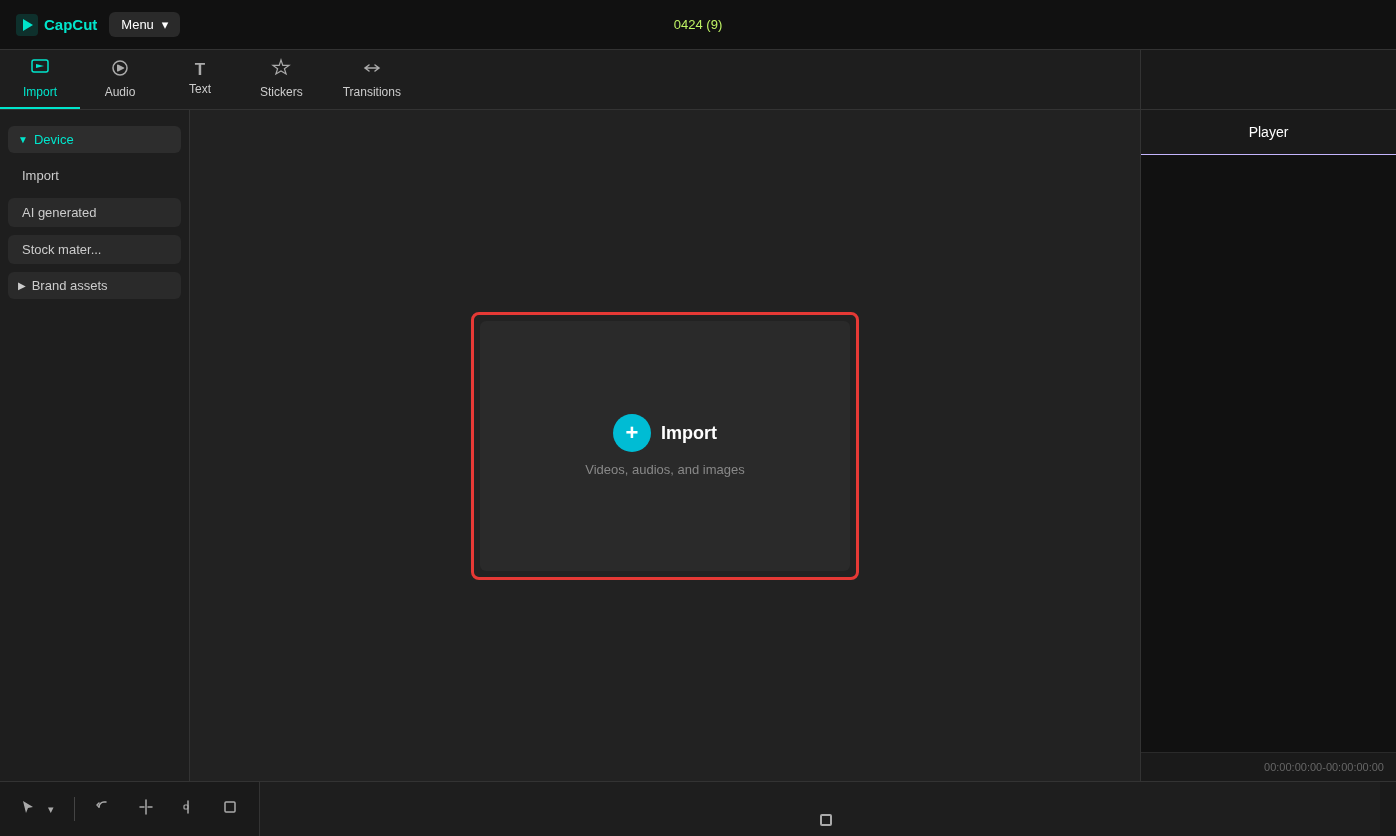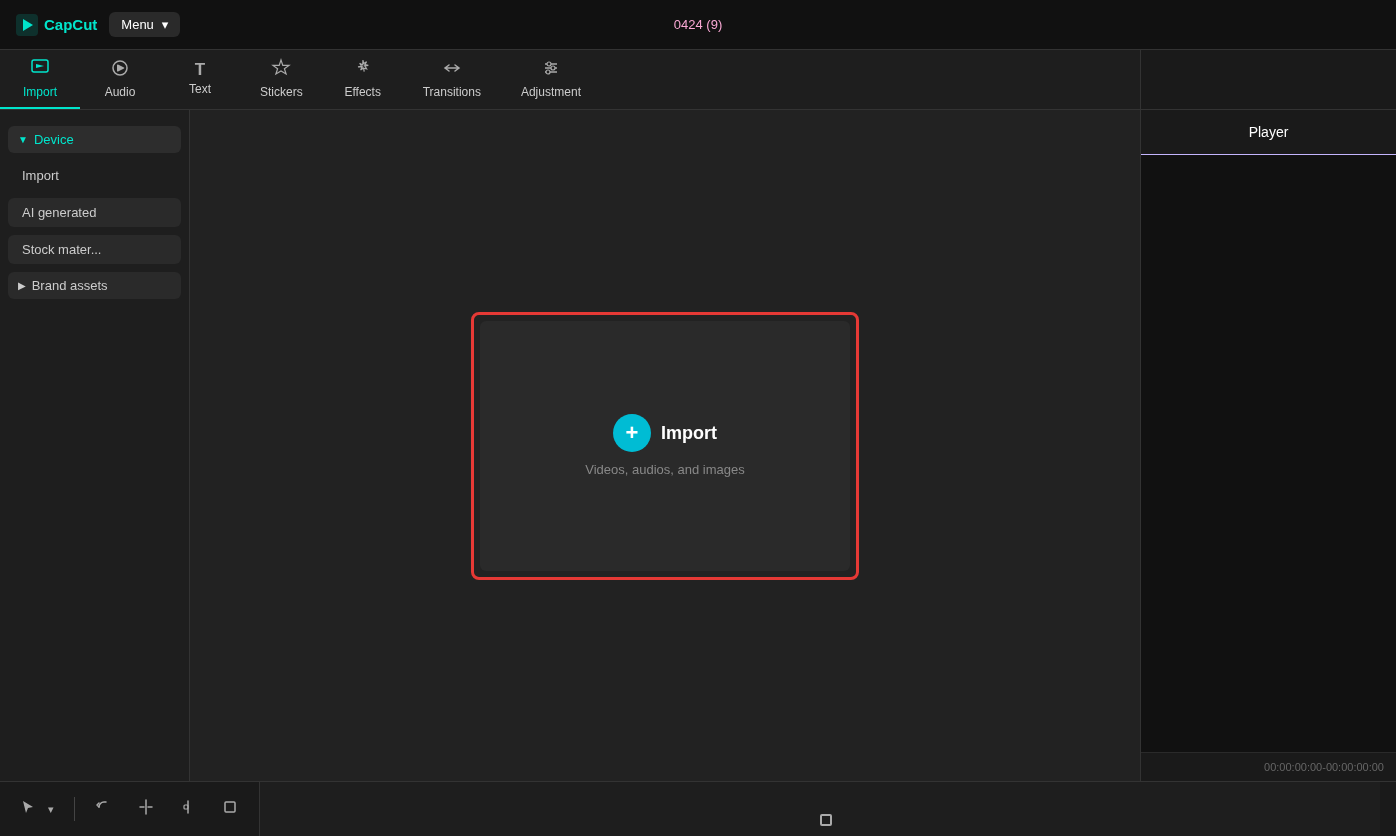--- a/index.html
+++ b/index.html
@@ -49,21 +49,21 @@
       font-size: 13px;
       cursor: pointer;
       display: flex;
       align-items: center;
       gap: 8px;
     }
     #project-id {
       position: absolute;
       left: 50%;
       transform: translateX(-50%);
-      color: #f9a8d4;
+      color: #bef264;
       font-size: 13px;
     }
 
     
     #toolbar {
       width: 1140px;
       height: 60px;
       background: #1e1e1e;
       display: flex;
       align-items: center;
@@ -327,45 +327,24 @@
         <span class="tab-icon">
           <svg width="20" height="20" viewBox="0 0 20 20">
               <path d="M10 2l1.8 5.4H18l-4.6 3.3 1.7 5.3L10 13l-5.1 3 1.7-5.3L2 7.4h6.2z" stroke="#aaa" stroke-width="1.2" fill="none"></path>
             </svg>
         </span>
         <span>Stickers</span>
       </div>
       <div class="tab-item">
         <span class="tab-icon">
           <svg width="20" height="20" viewBox="0 0 20 20">
-              <path d="M10 2l.6 3.5 3-1.8-1.8 3 3.5.6-3.5.6 1.8 3-3-.8.6 3.5-.6-3.5-3 1.8 1.8-3L5 8.9l3.5-.6-1.8-3 3 1.8z" stroke="#aaa" stroke-width="1.2" fill="none"></path>
-            </svg>
-        </span>
-        <span>Effects</span>
-      </div>
-      <div class="tab-item">
-        <span class="tab-icon">
-          <svg width="20" height="20" viewBox="0 0 20 20">
               <path d="M3 10h14M13 7l4 3-4 3M7 7L3 10l4 3" stroke="#aaa" stroke-width="1.5" fill="none" stroke-linecap="round"></path>
             </svg>
         </span>
         <span>Transitions</span>
-      </div>
-      <div class="tab-item">
-        <span class="tab-icon">
-          <svg width="20" height="20" viewBox="0 0 20 20">
-              <line x1="4" y1="6" x2="16" y2="6" stroke="#aaa" stroke-width="1.5"></line>
-              <line x1="4" y1="10" x2="16" y2="10" stroke="#aaa" stroke-width="1.5"></line>
-              <line x1="4" y1="14" x2="16" y2="14" stroke="#aaa" stroke-width="1.5"></line>
-              <circle cx="8" cy="6" r="2" fill="#1e1e1e" stroke="#aaa" stroke-width="1.2"></circle>
-              <circle cx="12" cy="10" r="2" fill="#1e1e1e" stroke="#aaa" stroke-width="1.2"></circle>
-              <circle cx="7" cy="14" r="2" fill="#1e1e1e" stroke="#aaa" stroke-width="1.2"></circle>
-            </svg>
-        </span>
-        <span>Adjustment</span>
       </div>
     </div>
 
     <div style="width:256px; height:60px; background:#1a1a1a; border-left:1px solid #333; border-bottom:1px solid #333;"></div>
   </div>
 
   <div id="main-layout">
 
     <div id="sidebar">
       <div class="sidebar-section-header">

